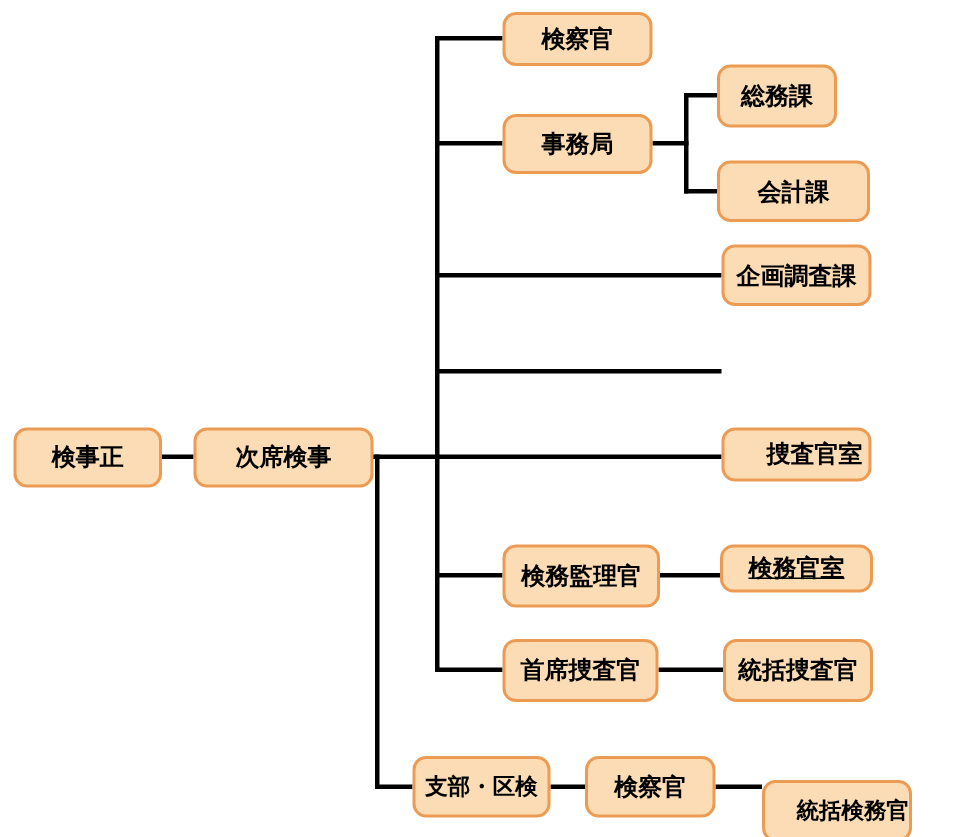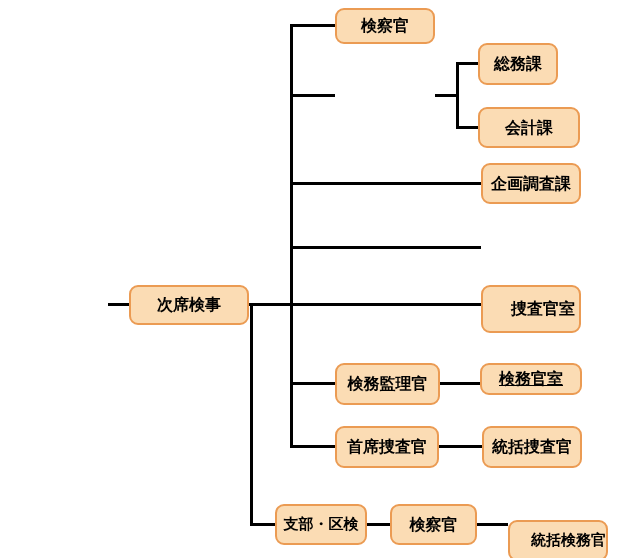--- a/index.html
+++ b/index.html
@@ -70,36 +70,42 @@
   <div class="hline" style="left:435px; top:94px;  width:24px;"></div>
   <div class="vline" style="left:456px; top:62px;  height:67px;"></div>
   <div class="hline" style="left:456px; top:62px;  width:22px;"></div>
   <div class="hline" style="left:456px; top:126px; width:22px;"></div>
 
   <div class="hline" style="left:440px; top:382px; width:40px;"></div>
   <div class="hline" style="left:439px; top:445px; width:43px;"></div>
   <div class="hline" style="left:367px; top:523px; width:23px;"></div>
   <div class="hline" style="left:477px; top:523px; width:31px;"></div>
 
+  <div class="node" style="left:9px;   top:285px; width:99px;  height:40px;">
+    <span class="node-label">検事正</span>
+  </div>
   <div class="node" style="left:129px; top:285px; width:120px; height:40px;text-align:right;">
     <span class="node-label">次席検事</span>
   </div>
   <div class="node" style="left:335px; top:8px;   width:100px; height:36px;">
     <span class="node-label">検察官</span>
+  </div>
+  <div class="node" style="left:335px; top:76px;  width:100px; height:40px;">
+    <span class="node-label">事務局</span>
   </div>
   <div class="node" style="left:478px; top:43px;  width:80px; height:42px;">
     <span class="node-label">総務課</span>
   </div>
   <div class="node" style="left:478px; top:107px; width:102px; height:41px;">
     <span class="node-label">会計課</span>
   </div>
   <div class="node" style="left:481px; top:163px; width:100px; height:41px;">
     <span class="node-label">企画調査課</span>
   </div>
-  <div class="node" style="left:481px; top:285px; width:100px; height:48px;padding-left:24px;">
+  <div class="node" style="left:481px; top:285px; width:100px; height:36px;padding-left:24px;">
     <span class="node-label">捜査官室</span>
   </div>
   <div class="node" style="left:335px; top:363px; width:105px; height:42px;">
     <span class="node-label">検務監理官</span>
   </div>
   <div class="node" style="left:480px; top:363px; width:102px; height:32px;text-decoration:underline;">
     <span class="node-label">検務官室</span>
   </div>
   <div class="node" style="left:335px; top:426px; width:104px; height:42px;">
     <span class="node-label">首席捜査官</span>

